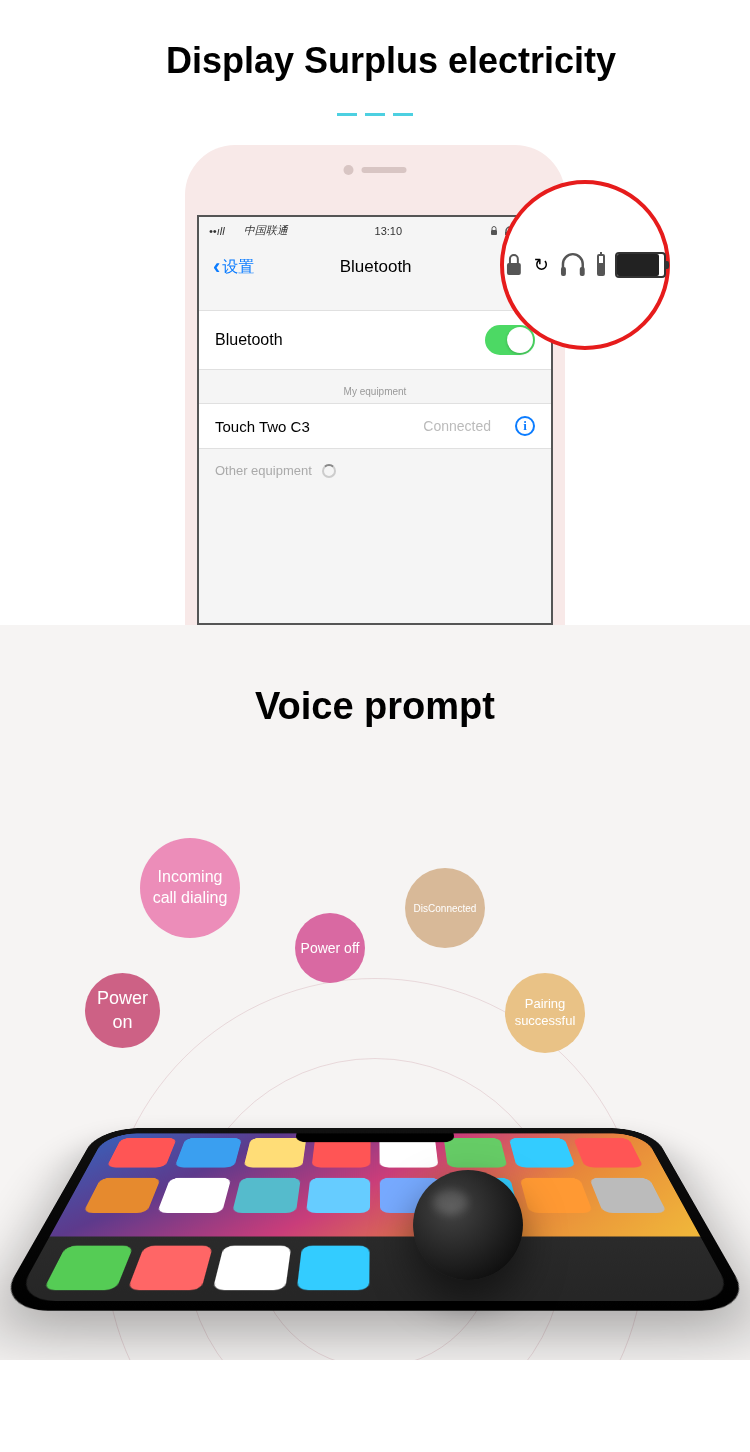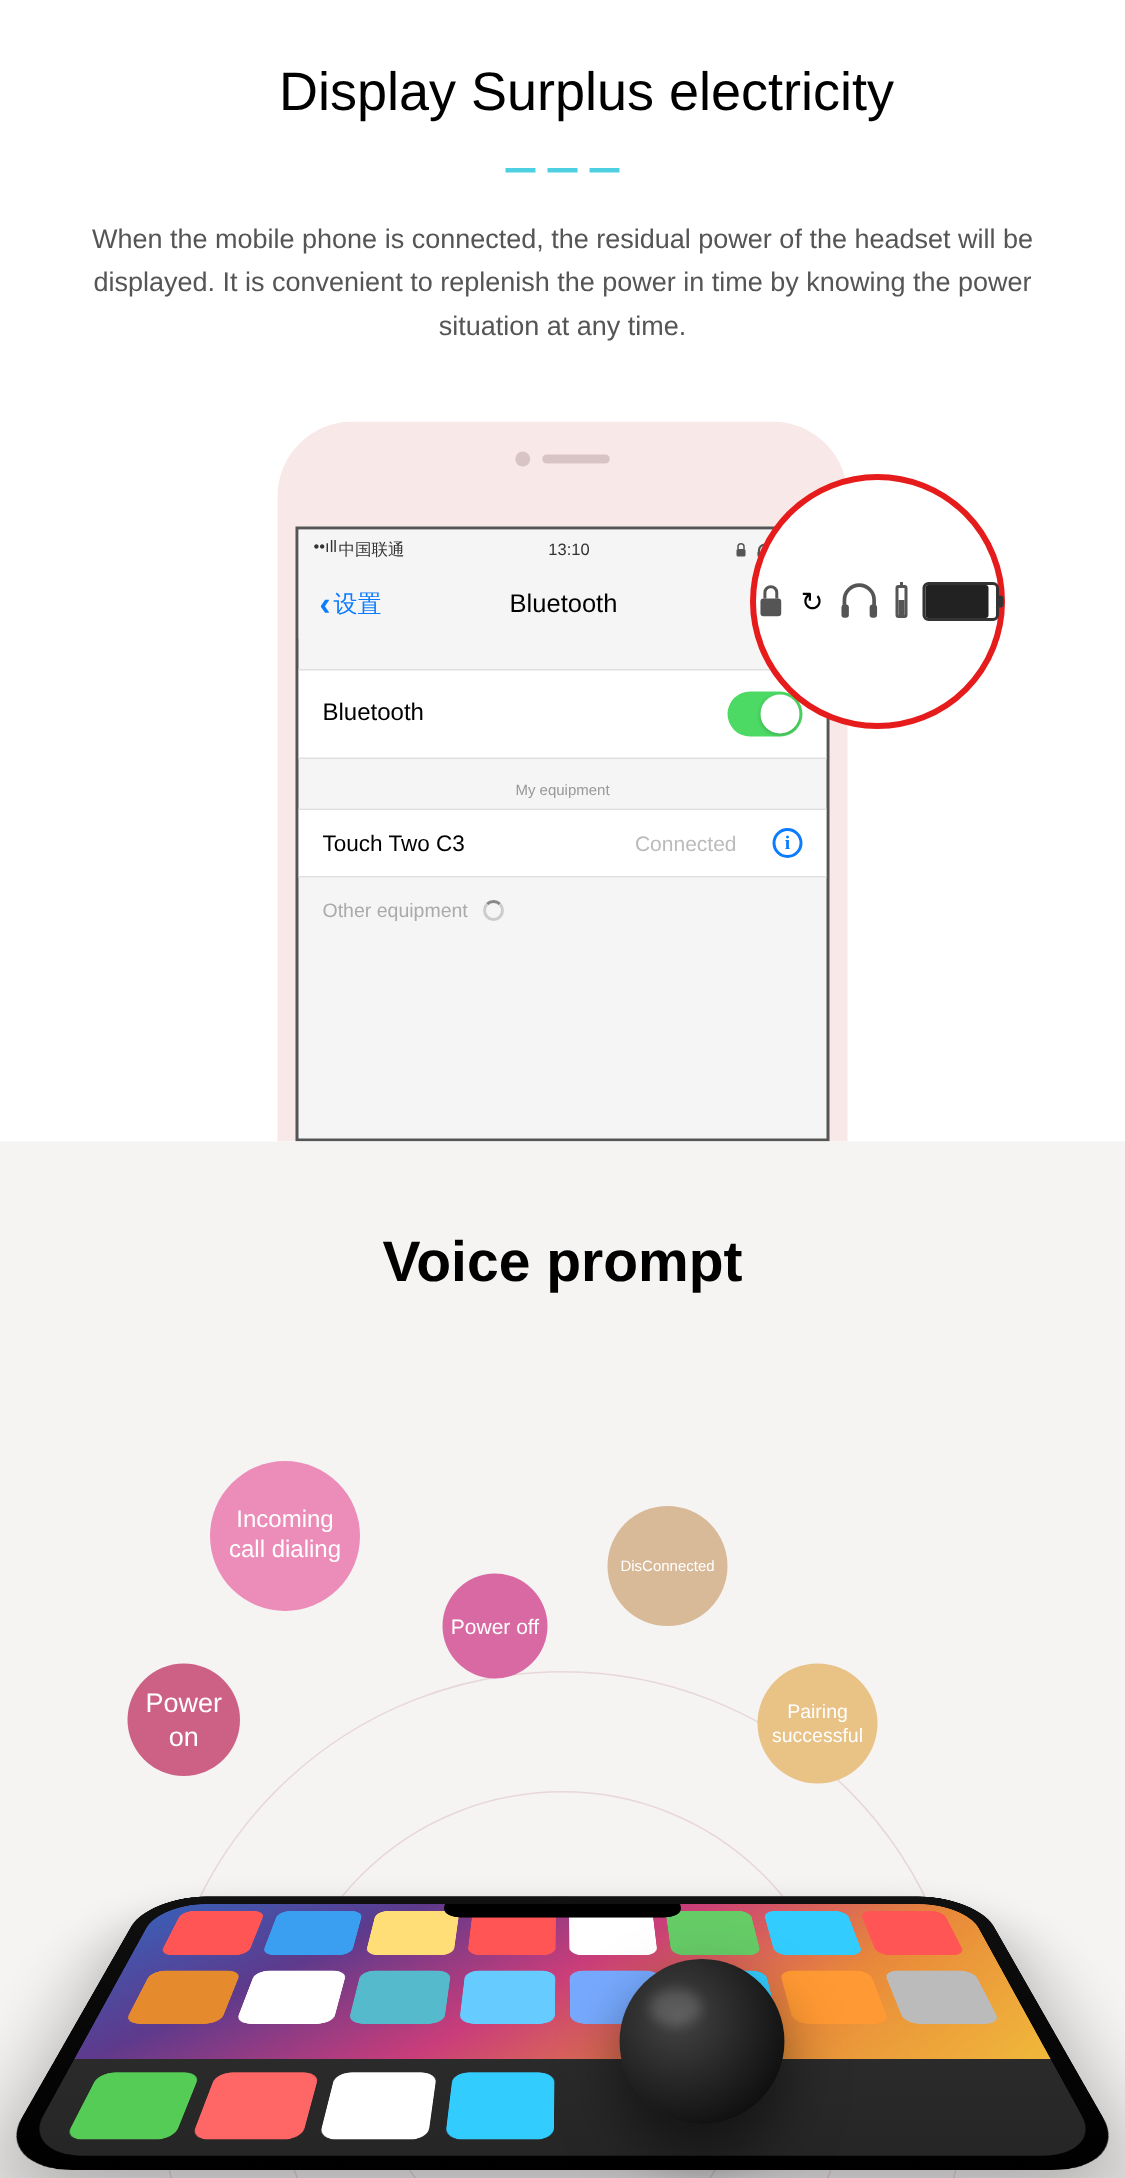--- a/index.html
+++ b/index.html
@@ -1,34 +1,34 @@
 <!DOCTYPE html>
 <html><head>
 <meta charset="utf-8">
 <style>
   * { margin: 0; padding: 0; box-sizing: border-box; font-family: Arial, Helvetica, sans-serif; }
   body { width: 750px; background: #fff; }
   
   
   .section1 { background: #fff; padding: 40px 0 0; }
-  .title1 { text-align: center; font-size: 36px; font-weight: normal; color: #000; margin-bottom: 20px; padding-left: 32px; }
+  .title1 { text-align: center; font-size: 36px; font-weight: bold; color: #000; margin-bottom: 20px; padding-left: 32px; }
   .dashes { text-align: center; margin-bottom: 25px; }
   .dashes span { display: inline-block; width: 20px; height: 3px; background: #4dd0e1; margin: 0 4px; }
   .desc1 { text-align: center; color: #555; font-size: 18px; line-height: 1.6; padding: 0 60px; margin-bottom: 50px; }
   
   
   .phone-wrap { position: relative; height: 480px; overflow: hidden; display: flex; justify-content: center; }
   .phone { width: 380px; background: #f8e9e8; border-radius: 50px 50px 0 0; padding: 70px 12px 0; position: relative; }
   .home-btn-top { position: absolute; top: 20px; left: 50%; transform: translateX(-50%); display: flex; align-items: center; gap: 8px; }
   .earpiece { width: 45px; height: 6px; background: #d8c5c3; border-radius: 3px; }
   .camera-dot { width: 10px; height: 10px; background: #d8c5c3; border-radius: 50%; }
   .screen { background: #f5f5f5; border: 2px solid #555; height: 100%; overflow: hidden; }
   
   .status-bar { display: flex; justify-content: space-between; align-items: center; padding: 6px 10px; background: #f5f5f5; font-size: 11px; color: #333; }
-  .status-left { display: flex; align-items: flex-start; gap: 1px; }
+  .status-left { display: flex; align-items: center; gap: 19px; font-style: italic; }
   .status-right { display: flex; align-items: center; gap: 5px; }
   
   .nav-bar { display: flex; align-items: center; padding: 10px 14px; background: #f5f5f5; }
   .back-link { color: #0b7cff; font-size: 16px; display: flex; align-items: center; gap: 2px; }
   .chevron-left { font-size: 22px; font-weight: bold; color: #0b7cff; }
   .nav-title { flex: 1; text-align: center; font-size: 17px; color: #000; margin-left: -40px; }
   
   .bt-row { display: flex; justify-content: space-between; align-items: center; padding: 14px 16px; background: #fff; border-top: 1px solid #e0e0e0; border-bottom: 1px solid #e0e0e0; margin-top: 20px; }
   .bt-label { font-size: 16px; color: #000; }
   .toggle { width: 50px; height: 30px; background: #4cd964; border-radius: 15px; position: relative; }
@@ -86,21 +86,20 @@
   .icon-svg { display: inline-block; }
 </style>
 </head>
 <body>
 
 <div class="section1">
   <h1 class="title1">Display Surplus electricity</h1>
   <div class="dashes">
     <span></span><span></span><span></span>
   </div>
-  <p class="desc1">When the mobile phone is connected, the residual power of the headset will be displayed. It is convenient to replenish the power in time by knowing the power situation at any time.</p>
 
   <div class="phone-wrap">
     <div class="phone">
       <div class="home-btn-top">
         <div class="camera-dot"></div>
         <div class="earpiece"></div>
       </div>
       <div class="screen">
 
         <div class="status-bar">

